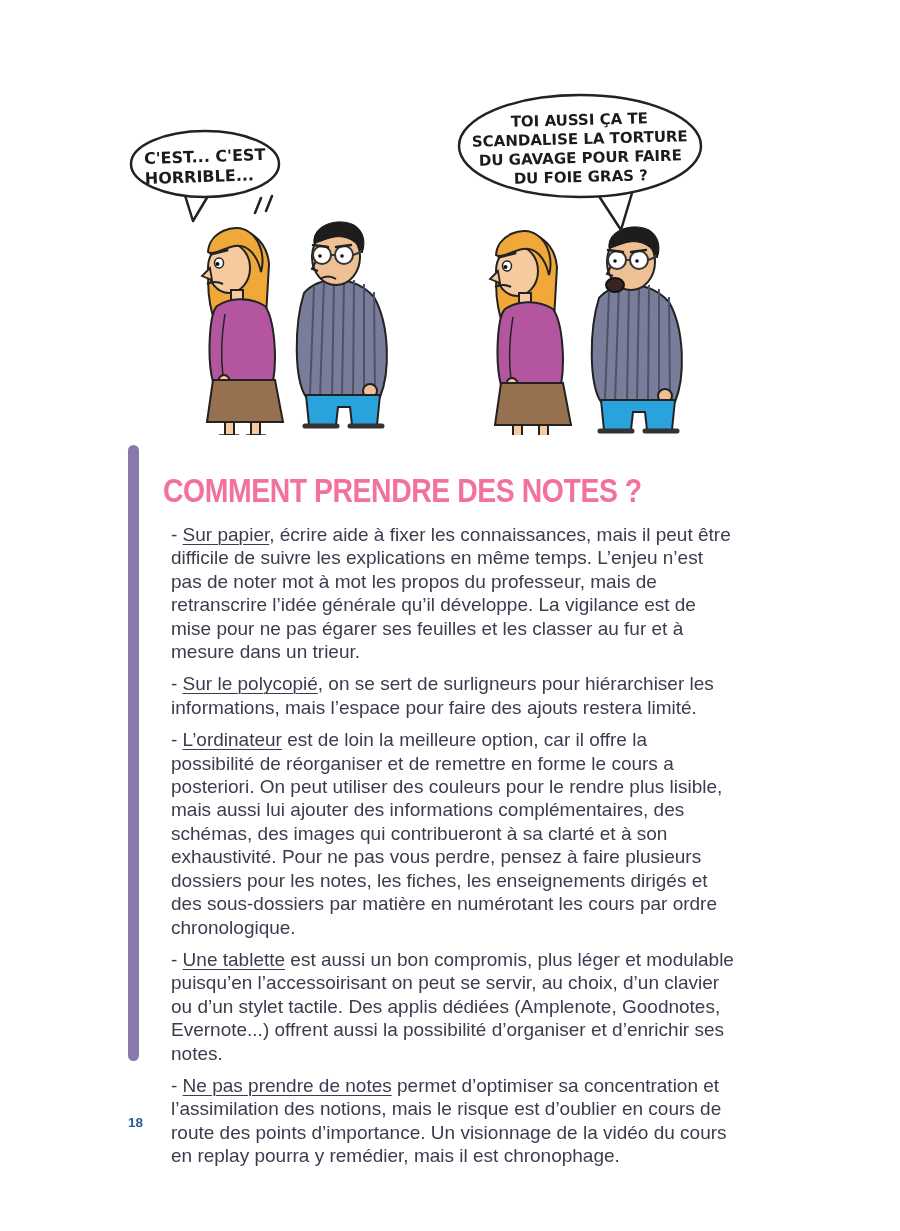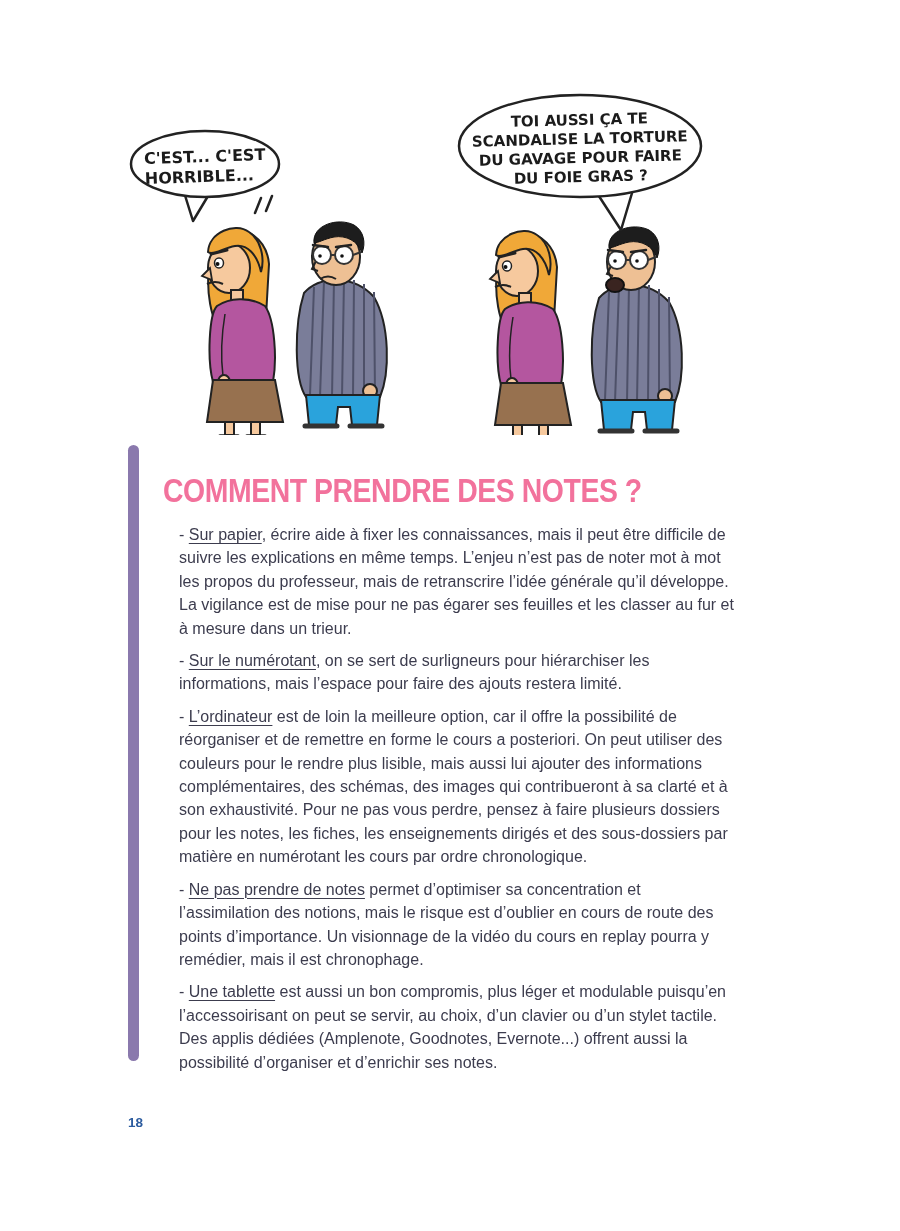--- a/index.html
+++ b/index.html
@@ -43,22 +43,22 @@
     margin: 0 0 13px 0;
     color: #f2729c;
     font-size: 33px;
     font-weight: bold;
     letter-spacing: -0.5px;
     white-space: nowrap;
     transform: scaleX(0.86);
     transform-origin: left center;
   }
   .para {
-    margin: 0 0 9px 16px;
-    font-size: 16px;
+    margin: 0 0 9px 8px;
+    font-size: 19px;
     line-height: 23.4px;
     color: #3c3c4e;
   }
   .para .lead {
     text-decoration: underline;
     text-underline-offset: 3px;
     text-decoration-thickness: 1.3px;
   }
   .footer {
     position: absolute;
@@ -161,33 +161,33 @@
   <div class="accent-bar"></div>
 
   <div class="content">
     <h1 class="section-title">COMMENT PRENDRE DES NOTES ?</h1>
 
     <p class="para">
       <span>- </span><span class="lead">Sur papier</span><span>, écrire aide à fixer les connaissances, mais il peut être difficile de suivre les explications en même temps. L’enjeu n’est pas de noter mot à mot les propos du professeur, mais de retranscrire l’idée générale qu’il développe. La vigilance est de mise pour ne pas égarer ses feuilles et les classer au fur et à mesure dans un trieur.</span>
     </p>
 
     <p class="para">
-      <span>- </span><span class="lead">Sur le numérotant</span><span>, on se sert de surligneurs pour hiérarchiser les informations, mais l’espace pour faire des ajouts restera limité.</span>
+      <span>- </span><span class="lead">Sur le polycopié</span><span>, on se sert de surligneurs pour hiérarchiser les informations, mais l’espace pour faire des ajouts restera limité.</span>
     </p>
 
     <p class="para">
       <span>- </span><span class="lead">L’ordinateur</span><span> est de loin la meilleure option, car il offre la possibilité de réorganiser et de remettre en forme le cours a posteriori. On peut utiliser des couleurs pour le rendre plus lisible, mais aussi lui ajouter des informations complémentaires, des schémas, des images qui contribueront à sa clarté et à son exhaustivité. Pour ne pas vous perdre, pensez à faire plusieurs dossiers pour les notes, les fiches, les enseignements dirigés et des sous-dossiers par matière en numérotant les cours par ordre chronologique.</span>
     </p>
 
     <p class="para">
-      <span>- </span><span class="lead">Ne pas prendre de notes</span><span> permet d’optimiser sa concentration et l’assimilation des notions, mais le risque est d’oublier en cours de route des points d’importance. Un visionnage de la vidéo du cours en replay pourra y remédier, mais il est chronophage.</span>
+      <span>- </span><span class="lead">Une tablette</span><span> est aussi un bon compromis, plus léger et modulable puisqu’en l’accessoirisant on peut se servir, au choix, d’un clavier ou d’un stylet tactile. Des applis dédiées (Amplenote, Goodnotes, Evernote...) offrent aussi la possibilité d’organiser et d’enrichir ses notes.</span>
     </p>
 
     <p class="para">
-      <span>- </span><span class="lead">Une tablette</span><span> est aussi un bon compromis, plus léger et modulable puisqu’en l’accessoirisant on peut se servir, au choix, d’un clavier ou d’un stylet tactile. Des applis dédiées (Amplenote, Goodnotes, Evernote...) offrent aussi la possibilité d’organiser et d’enrichir ses notes.</span>
+      <span>- </span><span class="lead">Ne pas prendre de notes</span><span> permet d’optimiser sa concentration et l’assimilation des notions, mais le risque est d’oublier en cours de route des points d’importance. Un visionnage de la vidéo du cours en replay pourra y remédier, mais il est chronophage.</span>
     </p>
   </div>
 
   <div class="footer">
     <span class="page-number">18</span>
   </div>
 
 </div>
 
 </body></html>

